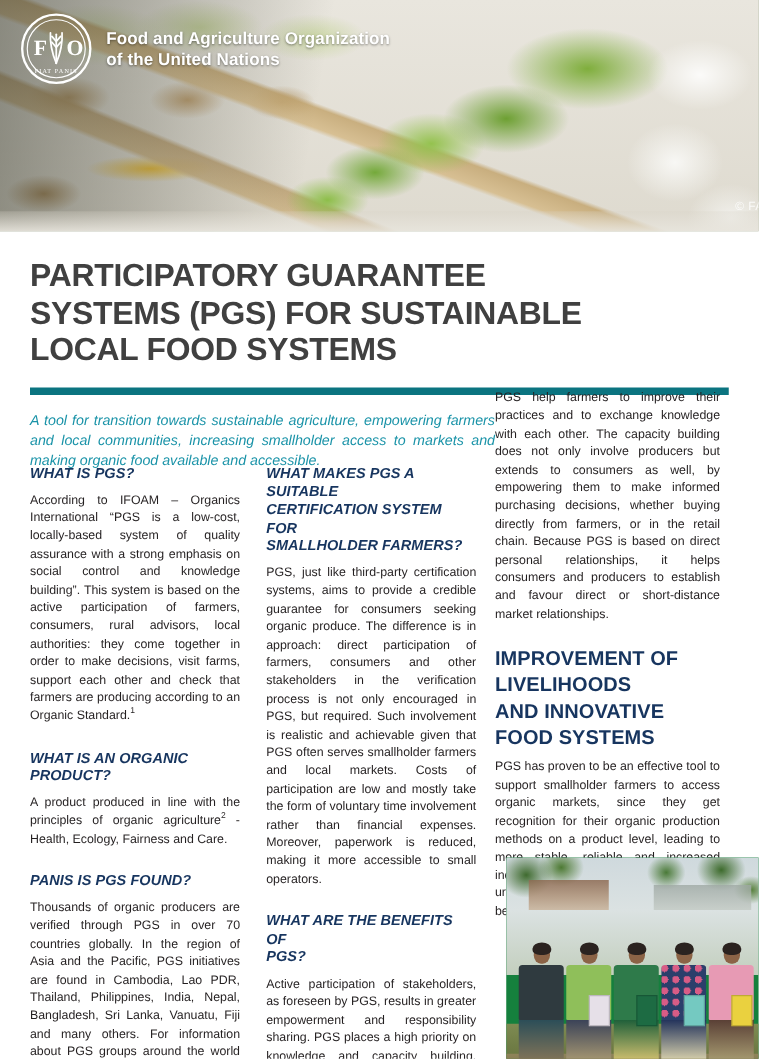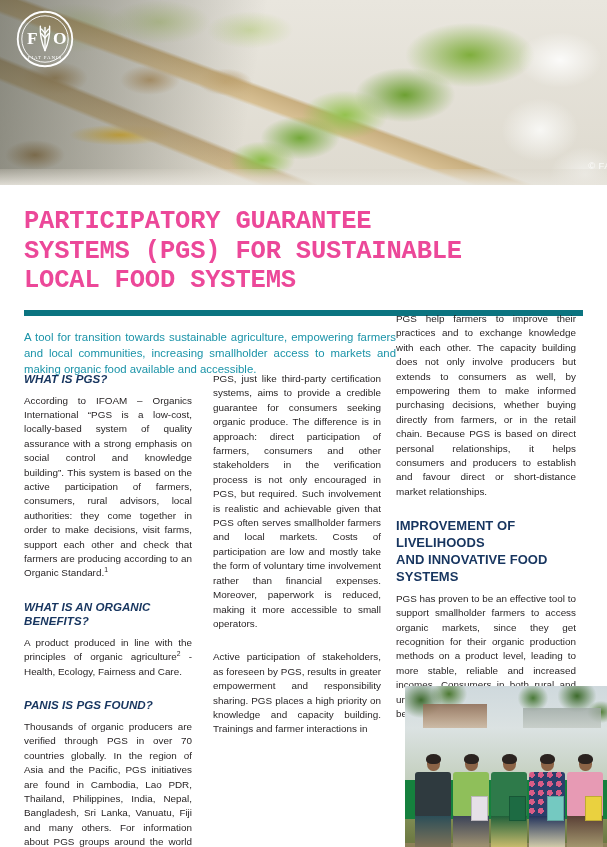--- a/index.html
+++ b/index.html
@@ -93,37 +93,37 @@
     font-size: 9.5px;
     letter-spacing: .4px;
     z-index: 3;
   }
 
   
   .doc-body { padding: 0 24px; position: relative; }
 
   .doc-title {
     margin: 22px 0 0 0;
-    color: #ec4899;
+    color: #404040;
     font-size: 25.5px;
     line-height: 1.16;
     font-weight: bold;
     letter-spacing: -0.2px;
     white-space: pre-line;
-    font-family: Liberation Mono, monospace;
   }
   .title-rule {
     margin-top: 14px;
     height: 6px;
     width: 100%;
     background: #0b7480;
   }
   .doc-subtitle {
     margin-top: 13px;
     color: #1a93a8;
+    font-style: italic;
     font-size: 11.4px;
     line-height: 1.43;
     text-align: justify;
     max-width: 372px;
   }
 
   
   .columns {
     position: absolute;
     left: 24px;
@@ -149,21 +149,21 @@
     font-size: 11.6px;
     font-weight: bold;
     line-height: 1.26;
     margin: 0 0 7px 0;
     letter-spacing: .05px;
     white-space: pre-line;
     font-style: italic;
   }
   h3.sub-head {
     color: #17355f;
-    font-size: 13px;
+    font-size: 16px;
     font-weight: bold;
     line-height: 1.3;
     margin: 0 0 6px 0;
     letter-spacing: .05px;
     white-space: pre-line;
   }
   p.body-text {
     margin: 0 0 13px 0;
     font-size: 9.9px;
     line-height: 1.455;
@@ -262,20 +262,22 @@
       <text x="64" y="58" font-family="'Liberation Serif', serif" font-size="30" font-weight="bold" fill="#ffffff">O</text>
       <g stroke="#ffffff" stroke-width="2.4" fill="none" stroke-linecap="round">
         <path d="M42 28 C41 44 45 58 50 70"></path>
         <path d="M58 28 C59 44 55 58 50 70"></path>
         <path d="M50 30 L50 70"></path>
         <path d="M44 33 L50 40 L56 33"></path>
         <path d="M44 41 L50 48 L56 41"></path>
       </g>
       <text x="50" y="84" text-anchor="middle" font-family="'Liberation Serif', serif" font-size="8.5" letter-spacing="1.6" fill="#ffffff">FIAT PANIS</text>
     </svg>
+    <div class="fao-title">Food and Agriculture Organization
+of the United Nations</div>
   </div>
 
   <div class="banner-credit">© FA</div>
 </div>
 
 <div class="doc-body">
   <h1 class="doc-title">PARTICIPATORY GUARANTEE
 SYSTEMS (PGS) FOR SUSTAINABLE
 LOCAL FOOD SYSTEMS</h1>
   <div class="title-rule"></div>
@@ -283,32 +285,37 @@
 </div>
 
 <div class="columns">
 
   <div class="col col-1">
     <h2 class="sec-head">WHAT IS PGS?</h2>
     <p class="body-text"><span>According to IFOAM – Organics International “PGS is a low-cost, locally-based system of quality assurance with a strong emphasis on social control and knowledge building”. This system is based on the active participation of farmers, consumers, rural advisors, local authorities: they come together in order to make decisions, visit farms, support each other and check that farmers are producing according to an Organic Standard.</span><sup>1</sup></p>
 
     <div class="spacer-sm"></div>
     <h2 class="sec-head">WHAT IS AN ORGANIC
-BENEFITS?</h2>
+PRODUCT?</h2>
     <p class="body-text"><span>A product produced in line with the principles of organic agriculture</span><sup>2</sup><span> - Health, Ecology, Fairness and Care.</span></p>
 
     <div class="spacer-sm"></div>
     <h2 class="sec-head">PANIS IS PGS FOUND?</h2>
     <p class="body-text last"><span>Thousands of organic producers are verified through PGS in over 70 countries globally. In the region of Asia and the Pacific, PGS initiatives are found in Cambodia, Lao PDR, Thailand, Philippines, India, Nepal, Bangladesh, Sri Lanka, Vanuatu, Fiji and many others. For information about PGS groups around the world visit the PGS Map </span></p>
   </div>
 
   <div class="col col-2">
+    <h2 class="sec-head">WHAT MAKES PGS A SUITABLE
+CERTIFICATION SYSTEM FOR
+SMALLHOLDER FARMERS?</h2>
     <p class="body-text">PGS, just like third-party certification systems, aims to provide a credible guarantee for consumers seeking organic produce. The difference is in approach: direct participation of farmers, consumers and other stakeholders in the verification process is not only encouraged in PGS, but required. Such involvement is realistic and achievable given that PGS often serves smallholder farmers and local markets. Costs of participation are low and mostly take the form of voluntary time involvement rather than financial expenses. Moreover, paperwork is reduced, making it more accessible to small operators.</p>
 
     <div class="spacer-sm"></div>
+    <h2 class="sec-head">WHAT ARE THE BENEFITS OF
+PGS?</h2>
     <p class="body-text last">Active participation of stakeholders, as foreseen by PGS, results in greater empowerment and responsibility sharing. PGS places a high priority on knowledge and capacity building. Trainings and farmer interactions in</p>
   </div>
 </div>
 
 <div class="col-3-float">
   <p class="body-text">PGS help farmers to improve their practices and to exchange knowledge with each other. The capacity building does not only involve producers but extends to consumers as well, by empowering them to make informed purchasing decisions, whether buying directly from farmers, or in the retail chain. Because PGS is based on direct personal relationships, it helps consumers and producers to establish and favour direct or short-distance market relationships.</p>
   <div class="spacer-sm"></div>
   <h3 class="sub-head">IMPROVEMENT OF LIVELIHOODS
 AND INNOVATIVE FOOD SYSTEMS</h3>
   <p class="body-text last">PGS has proven to be an effective tool to support smallholder farmers to access organic markets, since they get recognition for their organic production methods on a product level, leading to more stable, reliable and increased incomes. Consumers in both rural and urban communities also benefit from better access to</p>

